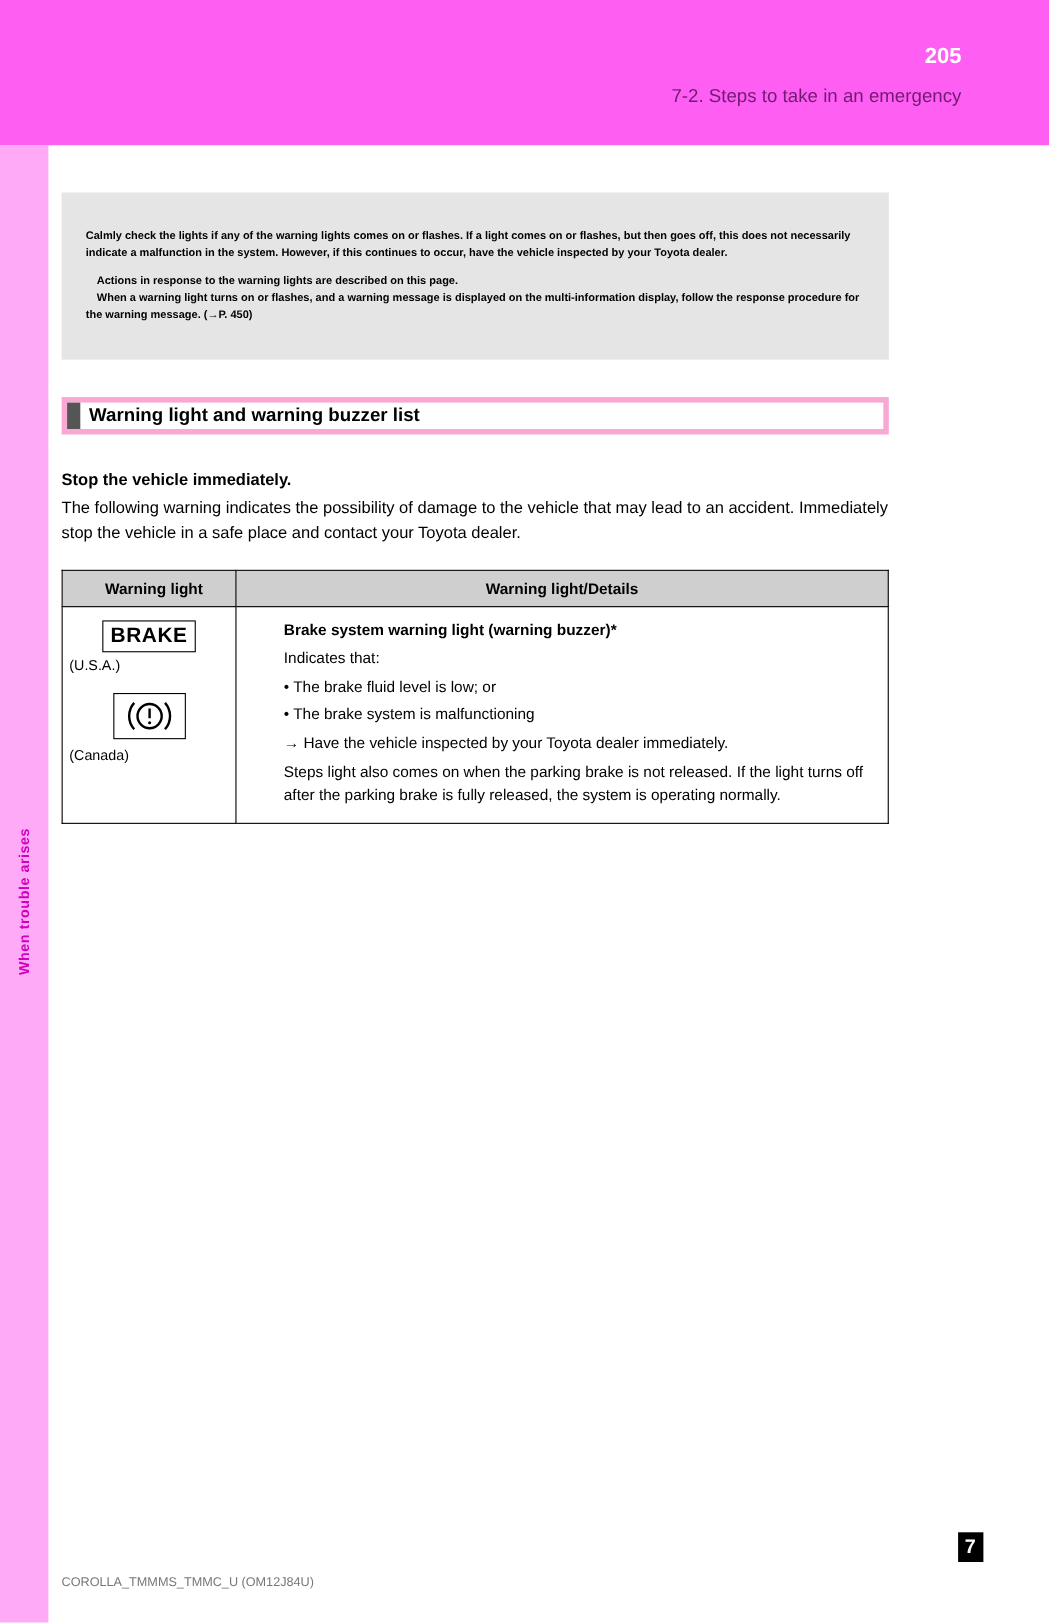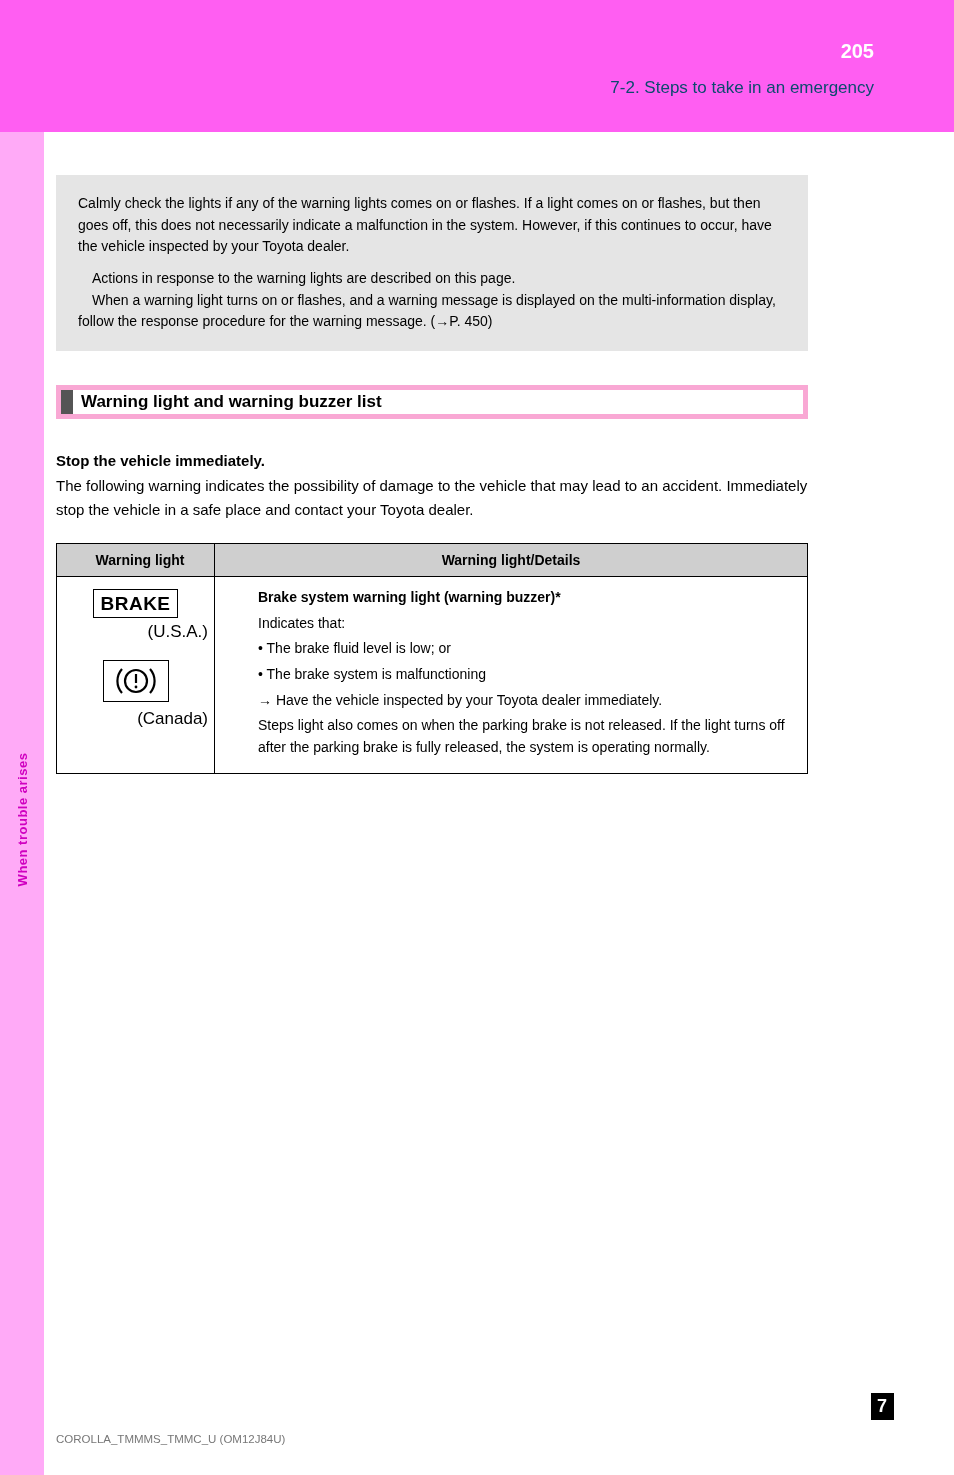--- a/index.html
+++ b/index.html
@@ -21,21 +21,21 @@
       top: 40px;
       right: 80px;
       color: #fff;
       font-size: 20px;
       font-weight: bold;
     }
     .topbar-breadcrumb {
       position: absolute;
       top: 78px;
       right: 80px;
-      color: #0c4a6e;
+      color: #701a75;
       font-size: 17px;
       text-align: right;
     }
     .sidebar {
       position: absolute;
       left: 0;
       top: 132px;
       width: 44px;
       height: calc(1475px - 132px);
       background: #ffaaf7;
@@ -53,23 +53,24 @@
       letter-spacing: 0.5px;
     }
     .content {
       position: absolute;
       left: 56px;
       top: 175px;
       width: 752px;
     }
     .intro-box {
       background: #e5e5e5;
-      padding: 18px 22px;
-      font-size: 14px;
+      padding: 32px 22px;
+      font-size: 10px;
       line-height: 1.55;
+      font-weight: bold;
     }
     .intro-box p { margin-bottom: 10px; }
     .intro-box p.indent { text-indent: 1em; margin-bottom: 0; }
     .table-heading {
       margin-top: 34px;
       border: 5px solid #f9a8d4;
       display: flex;
       align-items: center;
       height: 34px;
     }
@@ -115,21 +116,21 @@
     .icon-brake, .icon-parens {
       display: inline-block;
       border: 1.5px solid #000;
       padding: 4px 6px;
       font-weight: bold;
       line-height: 1;
       background: #fff;
     }
     .icon-brake { font-size: 19px; letter-spacing: 0.5px; }
     .icon-parens .p-svg { display: block; }
-    .icon-cap { font-size: 17px; margin-top: 4px; text-align: right; }
+    .icon-cap { font-size: 13px; margin-top: 4px; text-align: left; }
     .icon-block { margin-bottom: 18px; }
     table.wl td.txtcell {
       padding: 10px 12px;
       font-size: 14px;
       line-height: 1.55;
     }
     .txtcell .bold { font-weight: bold; }
     .txtcell p { margin-bottom: 4px; padding-left: 31px; }
     .txtcell .arrow { margin-top: 4px; }
     .txtcell .arrow::before { content: "→ "; }

